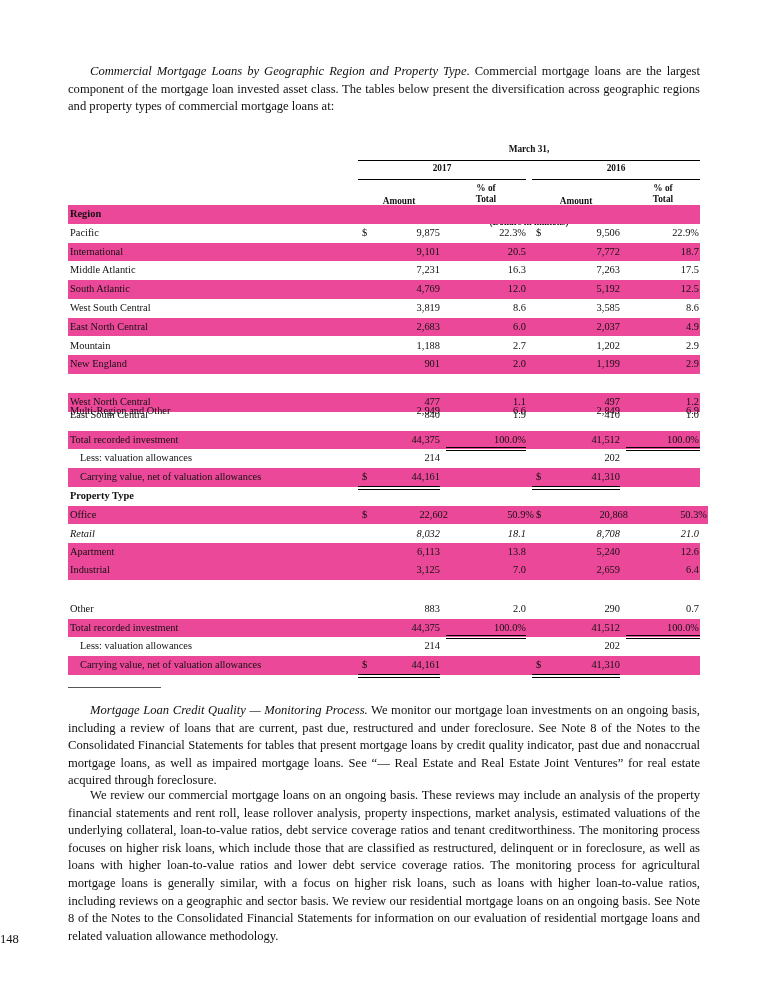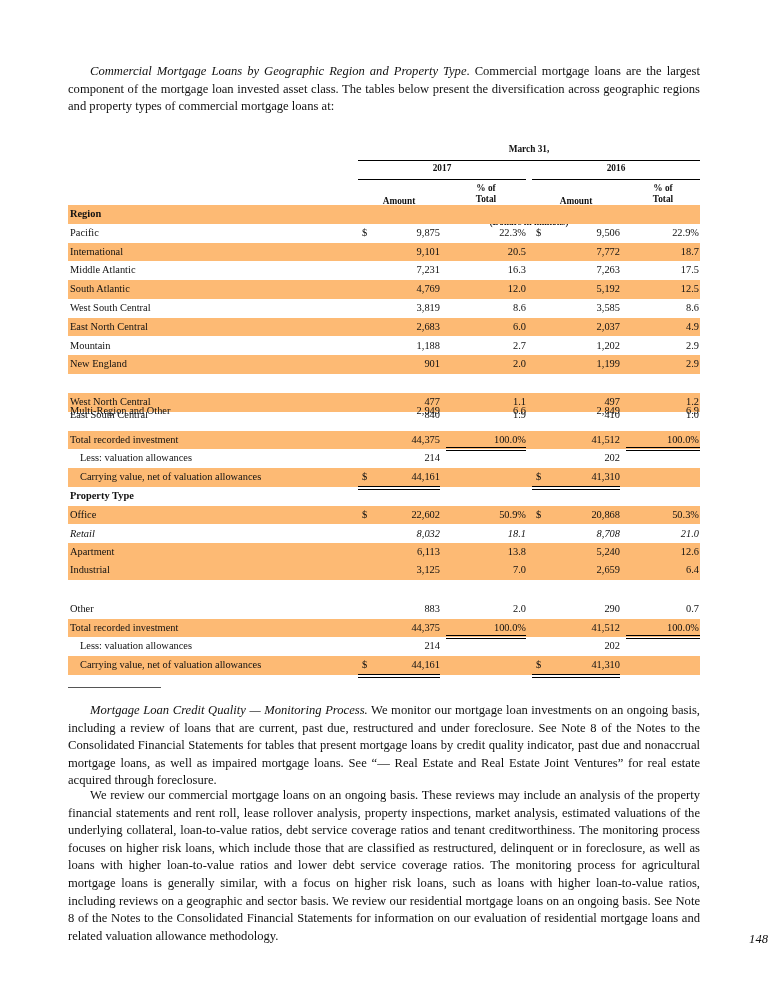--- a/index.html
+++ b/index.html
@@ -9,33 +9,33 @@
           text-align: justify; margin: 0; }
   .para .indent { display: inline-block; width: 22px; }
   .para i { font-style: italic; }
 
   
   .tbl { position: absolute; left: 68px; top: 144px; width: 632px; font-size: 10.4px; }
   .hdr { position: absolute; font-weight: bold; font-size: 9.3px; text-align: center; }
   .rule { position: absolute; height: 0; border-top: 1.4px solid #000; }
   .dbl { position: absolute; height: 2px; border-top: 1.3px solid #000; border-bottom: 1.3px solid #000; }
   .row { position: absolute; left: 0; width: 632px; height: 18.6px; }
-  .row.shade { background: #fdba74; }
+  .row.shade { background: #ec4899; }
   .cell { position: absolute; top: 3px; white-space: nowrap; }
   .lbl { left: 2px; }
   .lbl.ind { left: 12px; }
   .lbl.bold { font-weight: bold; }
   .dol1 { left: 294px; }
   .amt1 { right: 260px; text-align: right; }
   .pct1 { right: 174px; text-align: right; }
   .dol2 { left: 468px; }
   .amt2 { right: 80px; text-align: right; }
   .pct2 { right: 1px; text-align: right; }
   .footrule { position: absolute; left: 68px; top: 687px; width: 93px; border-top: 1px solid #555; }
-  .pagenum { position: absolute; left: 0; width: 768px; top: 932px; text-align: right; font-size: 12.6px; font-style: italic; }
+  .pagenum { position: absolute; left: 0; width: 768px; top: 932px; text-align: left; font-size: 12.6px; }
 </style>
 </head>
 <body>
 
 <p class="para" style="top:63px;"><span class="indent"></span><i>Commercial Mortgage Loans by Geographic Region and Property Type</i><span>. Commercial mortgage loans are the largest component of the mortgage loan invested asset class. The tables below present the diversification across geographic regions and property types of commercial mortgage loans at:</span></p>
 
 <div class="tbl">
 
   <div class="hdr" style="left:290px; width:342px; top:0px;">March 31,</div>
   <div class="rule" style="left:290px; width:342px; top:16px;"></div>
@@ -168,21 +168,21 @@
         <span class="cell dol1">$</span>
         <span class="cell amt1">44,161</span>
         <span class="cell dol2">$</span>
         <span class="cell amt2">41,310</span>
       </div>
       <div class="dbl" style="left:290px; width:82px; top:342.0000000000001px;"></div>
       <div class="dbl" style="left:464px; width:88px; top:342.0000000000001px;"></div>
       <div class="row" style="top:343.0000000000001px;">
         <span class="cell lbl bold">Property Type</span>
       </div>
-      <div class="row shade" style="top:361.8000000000001px;">
+      <div class="row shade" style="top:361.8000000000001px;padding-left:8px;">
         <span class="cell lbl">Office</span>
         <span class="cell dol1">$</span>
         <span class="cell dol2">$</span>
         <span class="cell amt1">22,602</span>
         <span class="cell pct1">50.9%</span>
         <span class="cell amt2">20,868</span>
         <span class="cell pct2">50.3%</span>
       </div>
       <div class="row" style="top:380.60000000000014px;font-style:italic;">
         <span class="cell lbl">Retail</span>

